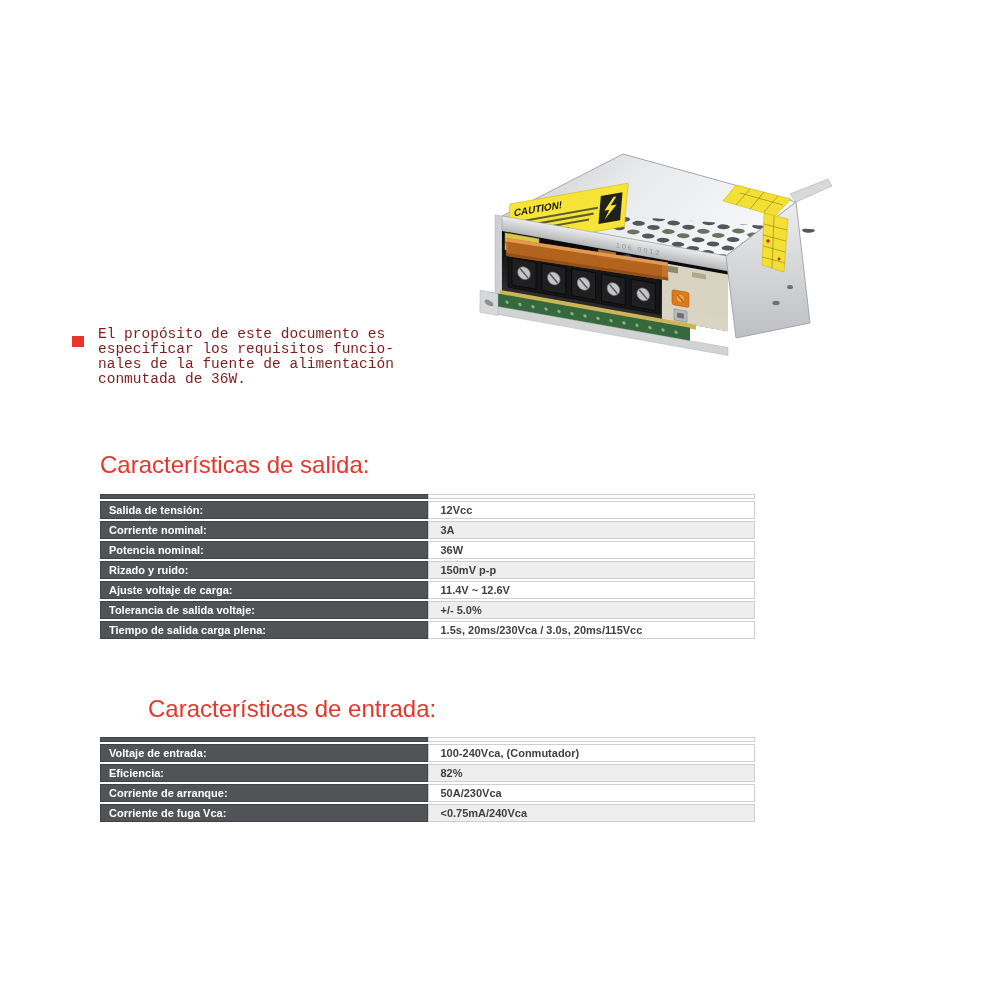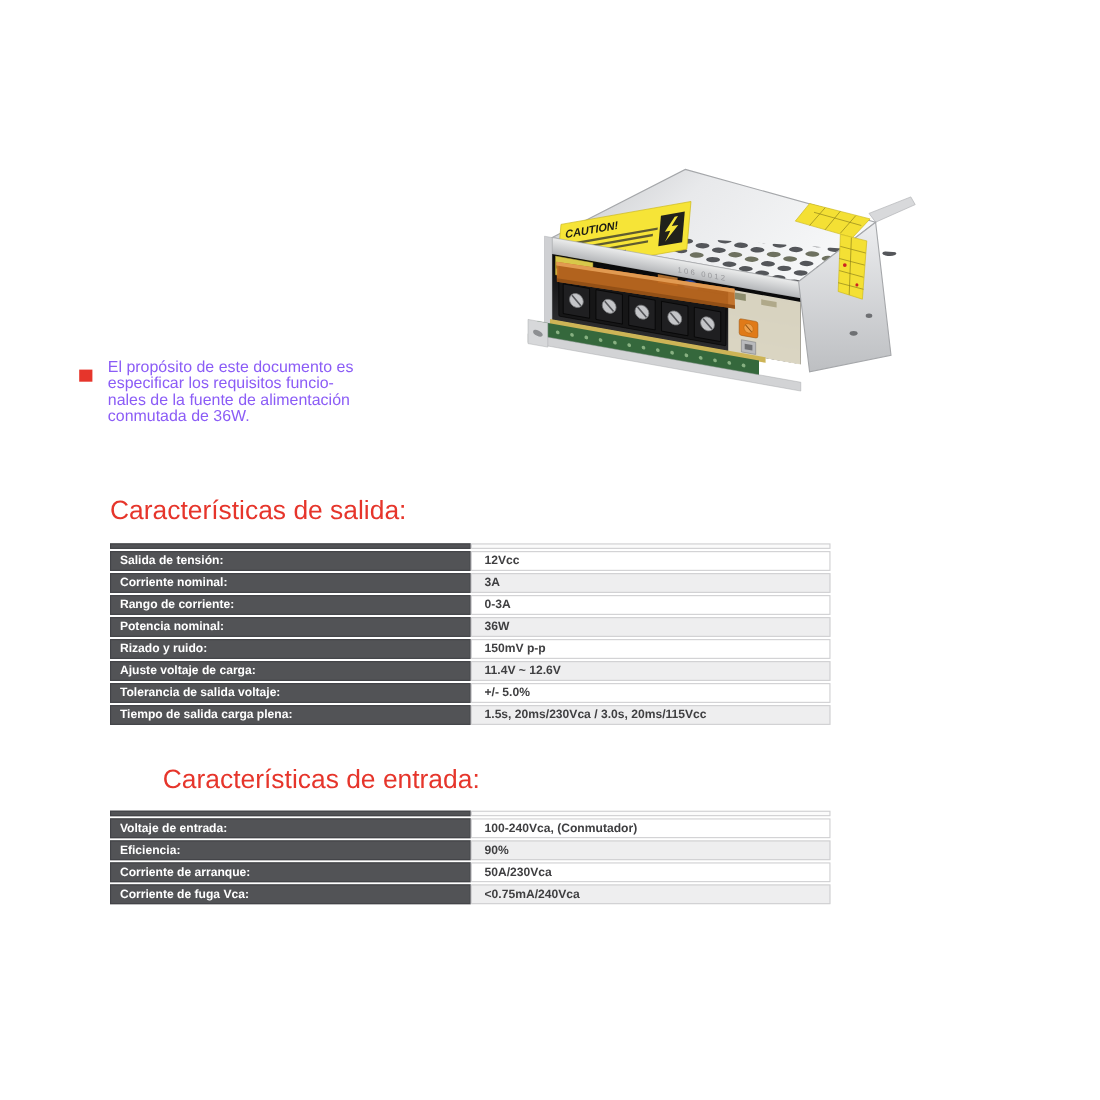--- a/index.html
+++ b/index.html
@@ -1,22 +1,22 @@
 <!DOCTYPE html>
 <html><head>
 <meta charset="utf-8">
 <style>
   html,body{margin:0;padding:0;background:#fff;}
   .page{position:relative;width:1000px;height:1000px;background:#ffffff;overflow:hidden;
         font-family:"Liberation Sans",sans-serif;}
   
   .intro-bullet{position:absolute;left:72px;top:336px;width:12px;height:11px;background:#e6352b;}
   .intro-text{position:absolute;left:98px;top:327px;width:260px;
-              font-family:Liberation Sans, sans-serif;font-size:14.5px;line-height:14.9px;
-              color:#8b5cf6;}
+              font-family:Liberation Mono, monospace;font-size:14.5px;line-height:14.9px;
+              color:#7f1d1d;}
   .intro-text div{white-space:nowrap;}
   
   .sec-title{position:absolute;left:100px;font-size:24px;line-height:26px;color:#e6352b;
              font-weight:400;letter-spacing:0;}
   #title-out{top:452px;}
   #title-in{top:696px;margin-left:48px;}
   
   table.spec{position:absolute;left:100px;border-collapse:separate;border-spacing:0 2px;
              width:655px;table-layout:fixed;}
   #table-out{top:492px;}
@@ -347,24 +347,20 @@
         </tr>
     <tr class="data">
       <td class="lbl">Salida de tensión:</td>
       <td class="val">12Vcc</td>
         </tr>
     <tr class="data">
       <td class="lbl">Corriente nominal:</td>
       <td class="val">3A</td>
         </tr>
     <tr class="data">
-      <td class="lbl">Rango de corriente:</td>
-      <td class="val">0-3A</td>
-        </tr>
-    <tr class="data">
       <td class="lbl">Potencia nominal:</td>
       <td class="val">36W</td>
         </tr>
     <tr class="data">
       <td class="lbl">Rizado y ruido:</td>
       <td class="val">150mV p-p</td>
         </tr>
     <tr class="data">
       <td class="lbl">Ajuste voltaje de carga:</td>
       <td class="val">11.4V ~ 12.6V</td>
@@ -386,21 +382,21 @@
         <tr class="topbar">
           <td class="bar-l"></td>
           <td class="bar-r"></td>
         </tr>
     <tr class="data">
       <td class="lbl">Voltaje de entrada:</td>
       <td class="val">100-240Vca, (Conmutador)</td>
         </tr>
     <tr class="data">
       <td class="lbl">Eficiencia:</td>
-      <td class="val">90%</td>
+      <td class="val">82%</td>
         </tr>
     <tr class="data">
       <td class="lbl">Corriente de arranque:</td>
       <td class="val">50A/230Vca</td>
         </tr>
     <tr class="data">
       <td class="lbl">Corriente de fuga Vca:</td>
       <td class="val">&lt;0.75mA/240Vca</td>
         </tr>
   </tbody>

